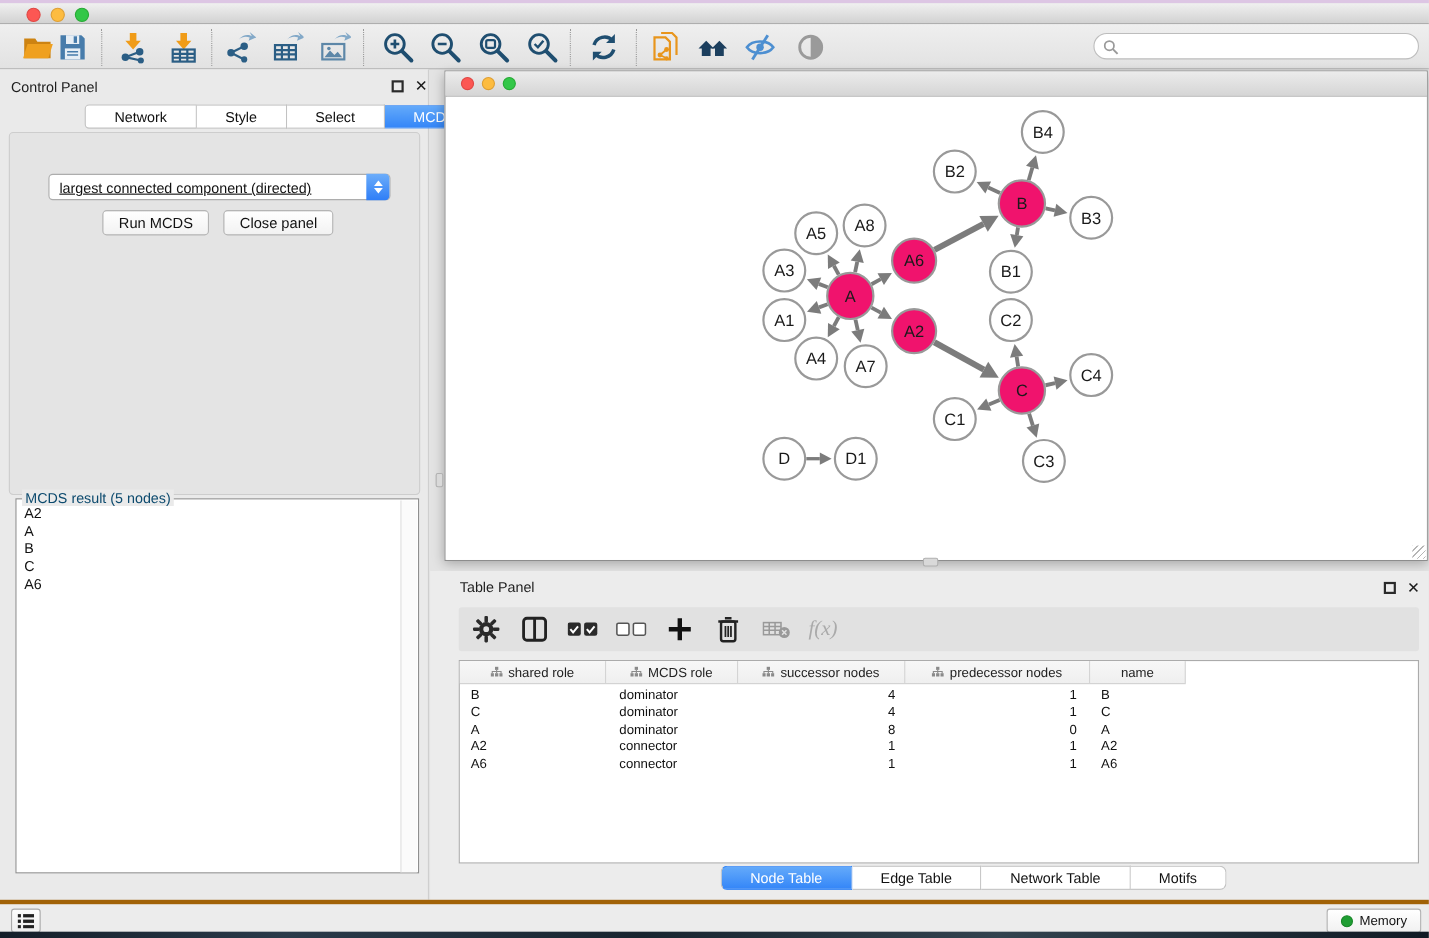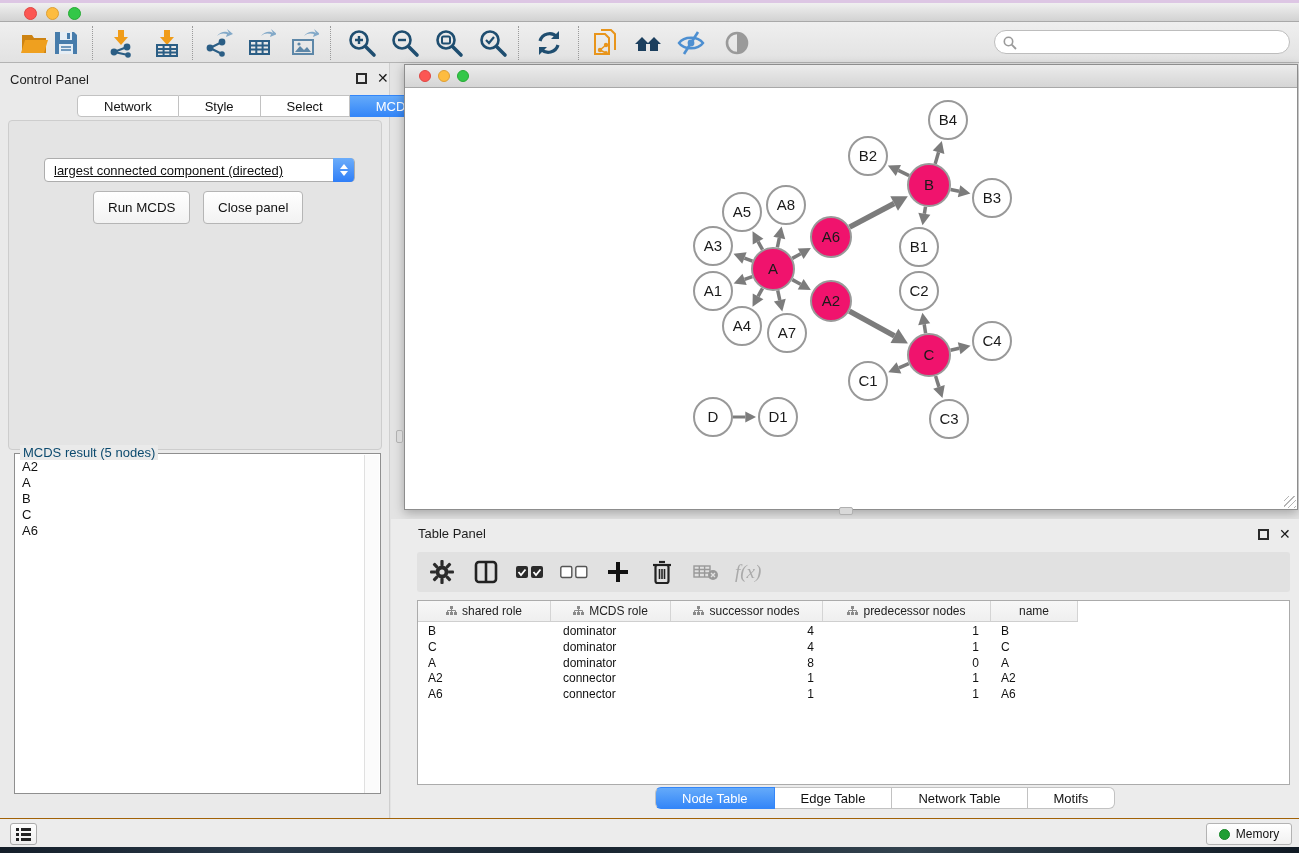--- a/index.html
+++ b/index.html
@@ -35,21 +35,21 @@
   .seg:first-child { border-left:1px solid #c2c2c2; border-radius:4px 0 0 4px; }
   .seg:last-child { border-radius:0 4px 4px 0; }
   .seg-active { background:linear-gradient(#64aafa,#3486f8); color:#fff; border-color:#3486f8; }
   #cp-inner { position:absolute; left:8px; top:57px; width:374px; height:330px; background:#e4e4e4; border:1px solid #cdcdcd; border-radius:4px; }
   #opt-label { position:absolute; left:0; width:374px; top:15px; text-align:center; color:#111; }
   #opt-select { position:absolute; left:35px; top:37px; width:311px; height:24px; background:#fff; border:1px solid #adadad; border-radius:4px; }
   #opt-select .val { position:absolute; left:9px; top:4px; color:#111;text-decoration:underline; }
   #opt-stepper { position:absolute; right:0; top:-1px; width:21px; height:24px; background:linear-gradient(#6cadfa,#2f7ef7); border-radius:0 4px 4px 0; display:flex; flex-direction:column; align-items:center; justify-content:center; gap:2px; }
   .tri-up { width:0; height:0; border-left:4px solid transparent; border-right:4px solid transparent; border-bottom:5px solid #fff; }
   .tri-dn { width:0; height:0; border-left:4px solid transparent; border-right:4px solid transparent; border-top:5px solid #fff; }
-  .cp-btn { position:absolute; top:70px; height:33px; background:linear-gradient(#ffffff,#f2f2f2); border:1px solid #b5b5b5; border-radius:4px; text-align:left; line-height:21px; color:#111; padding:0 14px; }
+  .cp-btn { position:absolute; top:70px; height:23px; background:linear-gradient(#ffffff,#f2f2f2); border:1px solid #b5b5b5; border-radius:4px; text-align:left; line-height:21px; color:#111; padding:0 14px; }
   #run-btn { left:84px; } #closepanel-btn { left:194px; }
   #mcds-fieldset { position:absolute; left:14px; top:390px; width:367px; height:341px; border:1px solid #8f8f8f; background:#fff; }
   #mcds-legend { position:absolute; left:5px; top:-9px; background:#eaeaea; padding:0 3px; color:#0c4a6e; }
   #mcds-list { position:absolute; left:1px; top:5px; width:348px; height:330px; overflow:hidden; }
   .list-line { padding:0 0 0 6px; height:16px; line-height:16px; color:#111; }
   #mcds-scroll { position:absolute; right:1px; top:1px; width:15px; height:338px; background:#fbfbfb; border-left:1px solid #e0e0e0; }
 
   
   #net-window { left:404px; top:64px; width:894px; height:446px; background:#fff; border:1px solid #8d8d8d; box-shadow:0 3px 10px rgba(0,0,0,.28); }
   #net-titlebar { position:absolute; left:0; top:0; width:100%; height:23px; background:linear-gradient(#ececec,#d5d5d5); border-bottom:1px solid #a8a8a8; }
@@ -77,21 +77,21 @@
   .c0 { width:133px; } .c1 { width:120px; } .c2 { width:152px; } .c3 { width:168px; } .c4 { width:87px; }
   .td.c0 { padding-left:10px; } .td.c1 { padding-left:12px; }
   .td.c2 { text-align:right; padding-right:9px; } .td.c3 { text-align:right; padding-right:12px; }
   .td.c4 { padding-left:10px; }
   #table-tabs { position:absolute; left:264px; top:268px; display:flex;justify-content:space-between; }
   #table-tabs .seg { border-radius:0; }
   #table-tabs .seg:first-child { border-radius:6px 0 0 6px; }
   #table-tabs .seg:last-child { border-radius:0 6px 6px 0; }
 
   
-  #status-bar { left:0; top:818px; width:1299px; height:29px; background:#ececec; border-top:1px solid #a16207; }
+  #status-bar { left:0; top:818px; width:1299px; height:29px; background:#ececec; border-top:4px solid #a16207; }
   #list-btn { position:absolute; left:10px; top:4px; width:27px; height:22px; background:linear-gradient(#fdfdfd,#eee); border:1px solid #ababab; border-radius:3px; display:flex; align-items:center; justify-content:center; }
   #memory-btn { position:absolute; left:1206px; top:4px; width:86px; height:22px; background:linear-gradient(#fff,#f1f1f1); border:1px solid #b3b3b3; border-radius:3px; display:flex; align-items:center; justify-content:center; gap:6px; font-size:12px; color:#111; }
   #memory-dot { width:11px; height:11px; border-radius:50%; background:#1f9e33; border:1px solid #178527; }
   #wallpaper-bottom { left:0; top:847px; width:1299px; height:6px;
      background:linear-gradient(90deg,#141e29,#2a3a4a 20%,#18242f 45%,#33434f 70%,#101a24); }
 </style>
 </head>
 <body>
 
 <div id="wallpaper-top" class="abs"></div>

